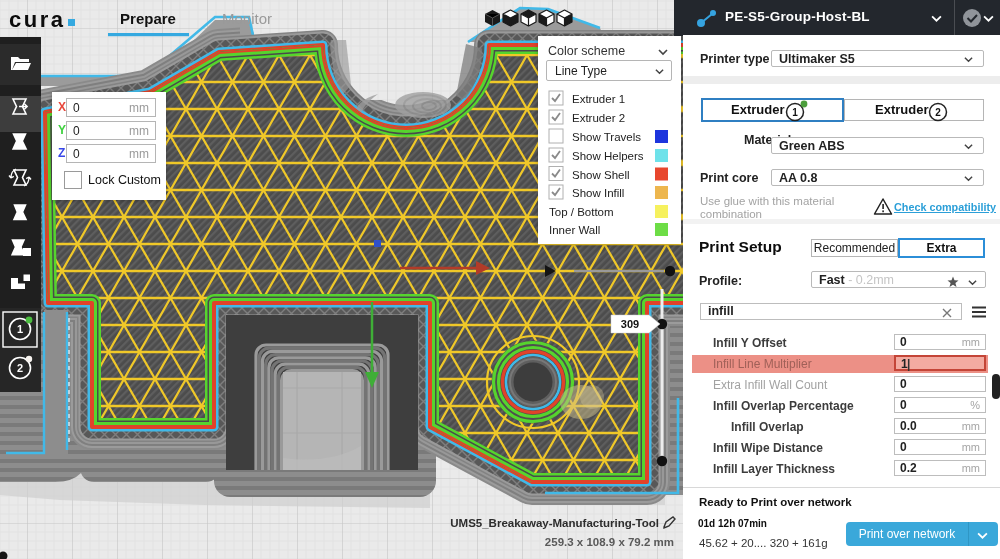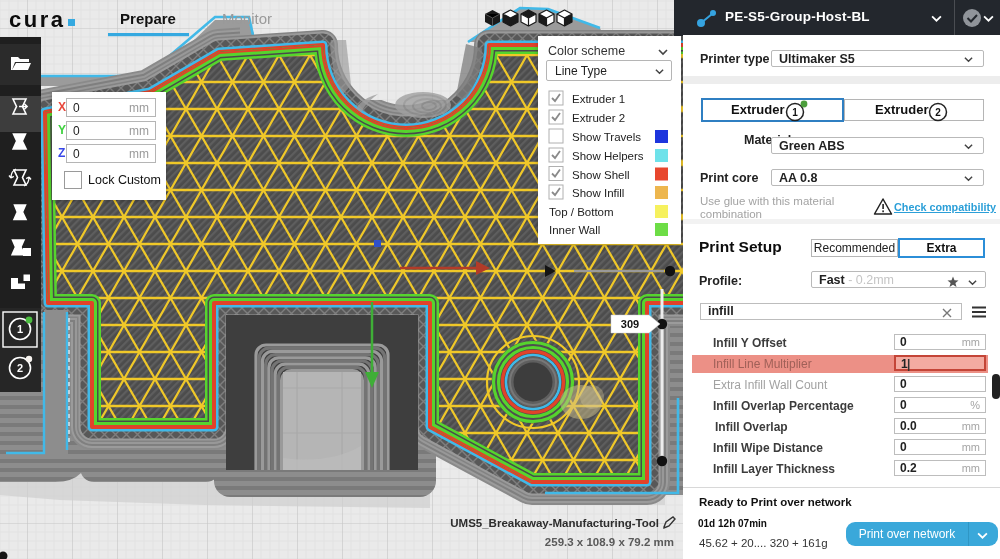--- a/index.html
+++ b/index.html
@@ -431,21 +431,21 @@
         </div>
       </div>
     <div class="srow" style="top:397px;">
         <div class="slab">Infill Overlap Percentage</div>
       <div class="vbox" style="top:0;">
           <b>0</b>
           <span>%</span>
         </div>
       </div>
     <div class="srow" style="top:418px;">
-        <div class="slab" style="left:32px;">Infill Overlap</div>
+        <div class="slab" style="left:48px;">Infill Overlap</div>
       <div class="vbox" style="top:0;">
           <b>0.0</b>
           <span>mm</span>
         </div>
       </div>
     <div class="srow" style="top:439px;">
         <div class="slab">Infill Wipe Distance</div>
       <div class="vbox" style="top:0;">
           <b>0</b>
           <span>mm</span>
@@ -458,21 +458,21 @@
           <span>mm</span>
         </div>
       </div>
 
     <div class="abs" style="left:309px;top:374px;width:8px;height:25px;background:#222;border-radius:5px;"></div>
 
     <div class="abs" style="left:0;top:487px;width:317px;height:1px;background:#d8d8d8;"></div>
     <div class="abs" style="left:16px;top:496px;font-size:11.5px;font-weight:bold;color:#111;">Ready to Print over network</div>
     <div class="abs" style="left:15px;top:518px;font-size:10px;font-weight:bold;color:#0c0c0c;">01d 12h 07min</div>
     <div class="abs" style="left:16px;top:537px;font-size:11.5px;color:#333;">45.62 + 20.... 320 + 161g</div>
-    <div class="abs" style="left:163px;top:522px;width:152px;height:24px;background:#3aa8da;border-radius:9px;">
+    <div class="abs" style="left:163px;top:522px;width:152px;height:24px;background:#3aa8da;border-radius:4px;">
       <div class="abs" style="left:0;top:0;width:122px;height:24px;font-size:12px;color:#fff;text-align:center;line-height:24px;">Print over network</div>
       <div class="abs" style="left:122px;top:0;width:1px;height:24px;background:#2f96c4;"></div>
       <svg class="abs" style="left:131px;top:8px" width="11" height="11" viewBox="0 0 10 10">
           <path d="M1 3 L5 7 L9 3" fill="none" stroke="#fff" stroke-width="1.6"></path>
         </svg>
     </div>
   </div>
 </div>
 
 </body></html>

